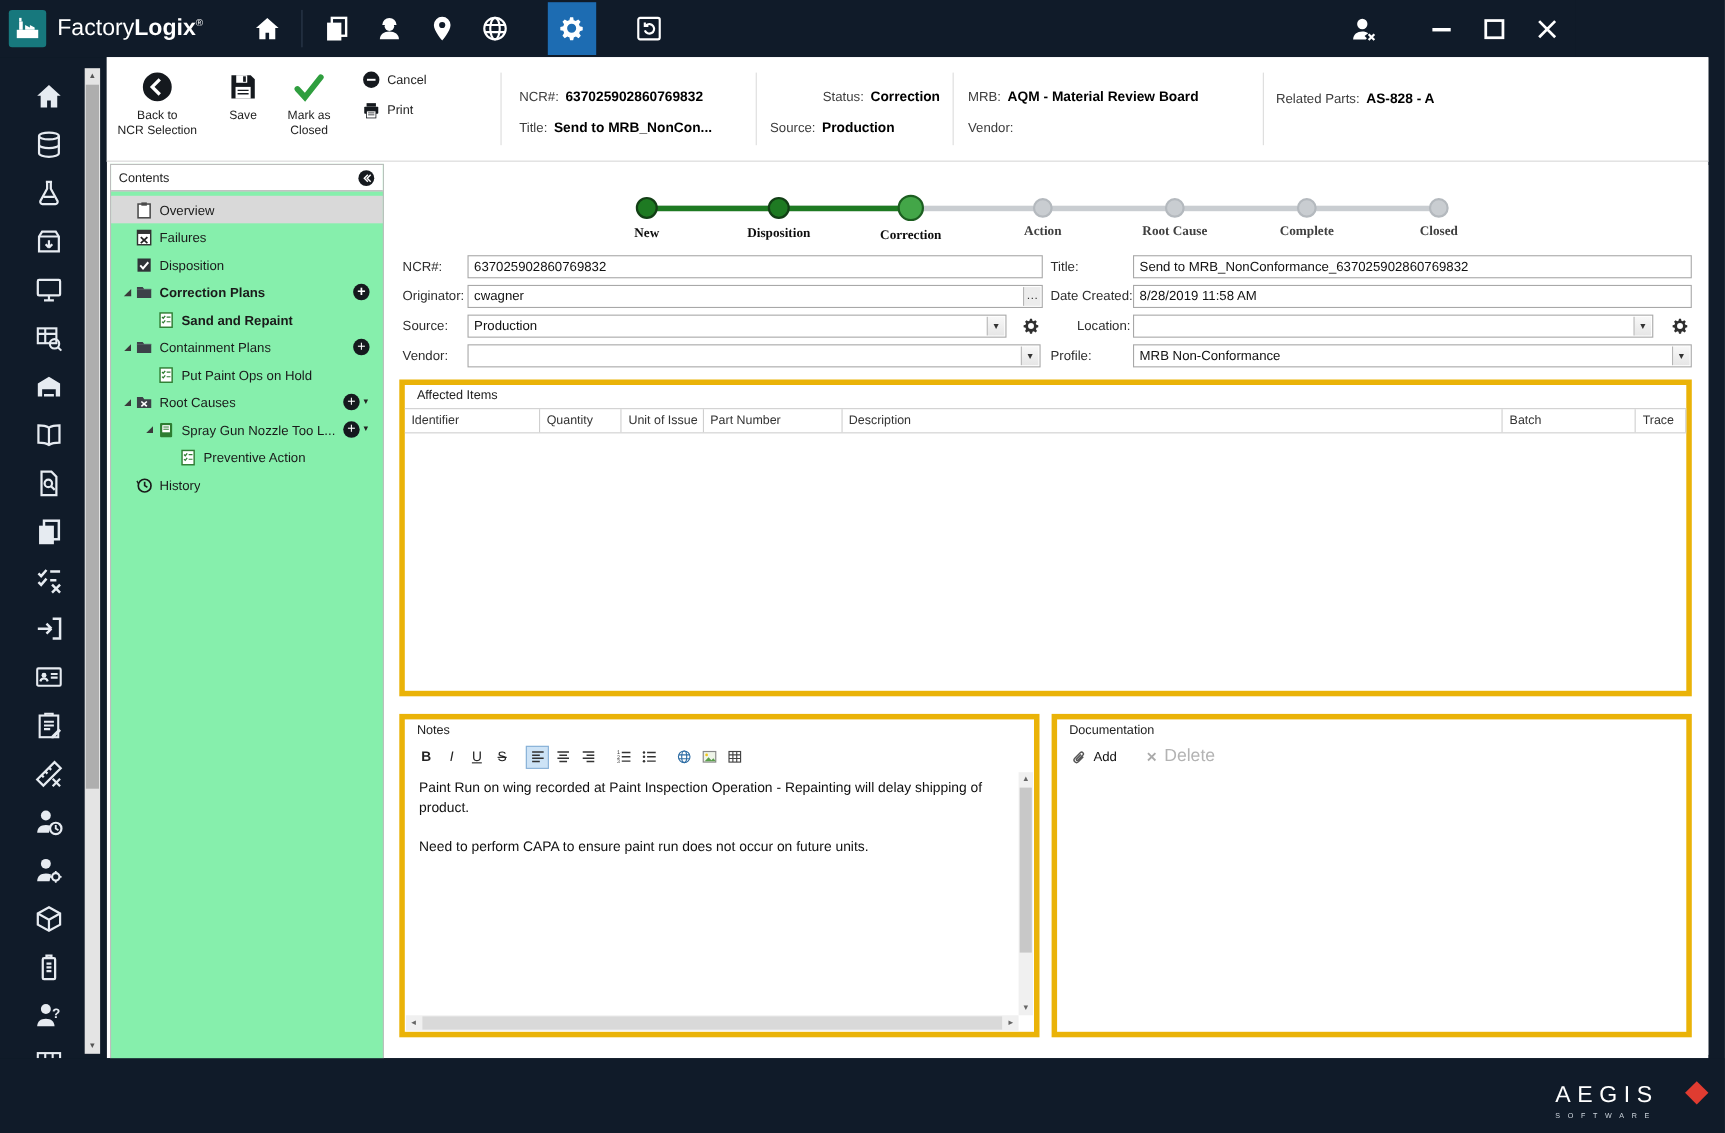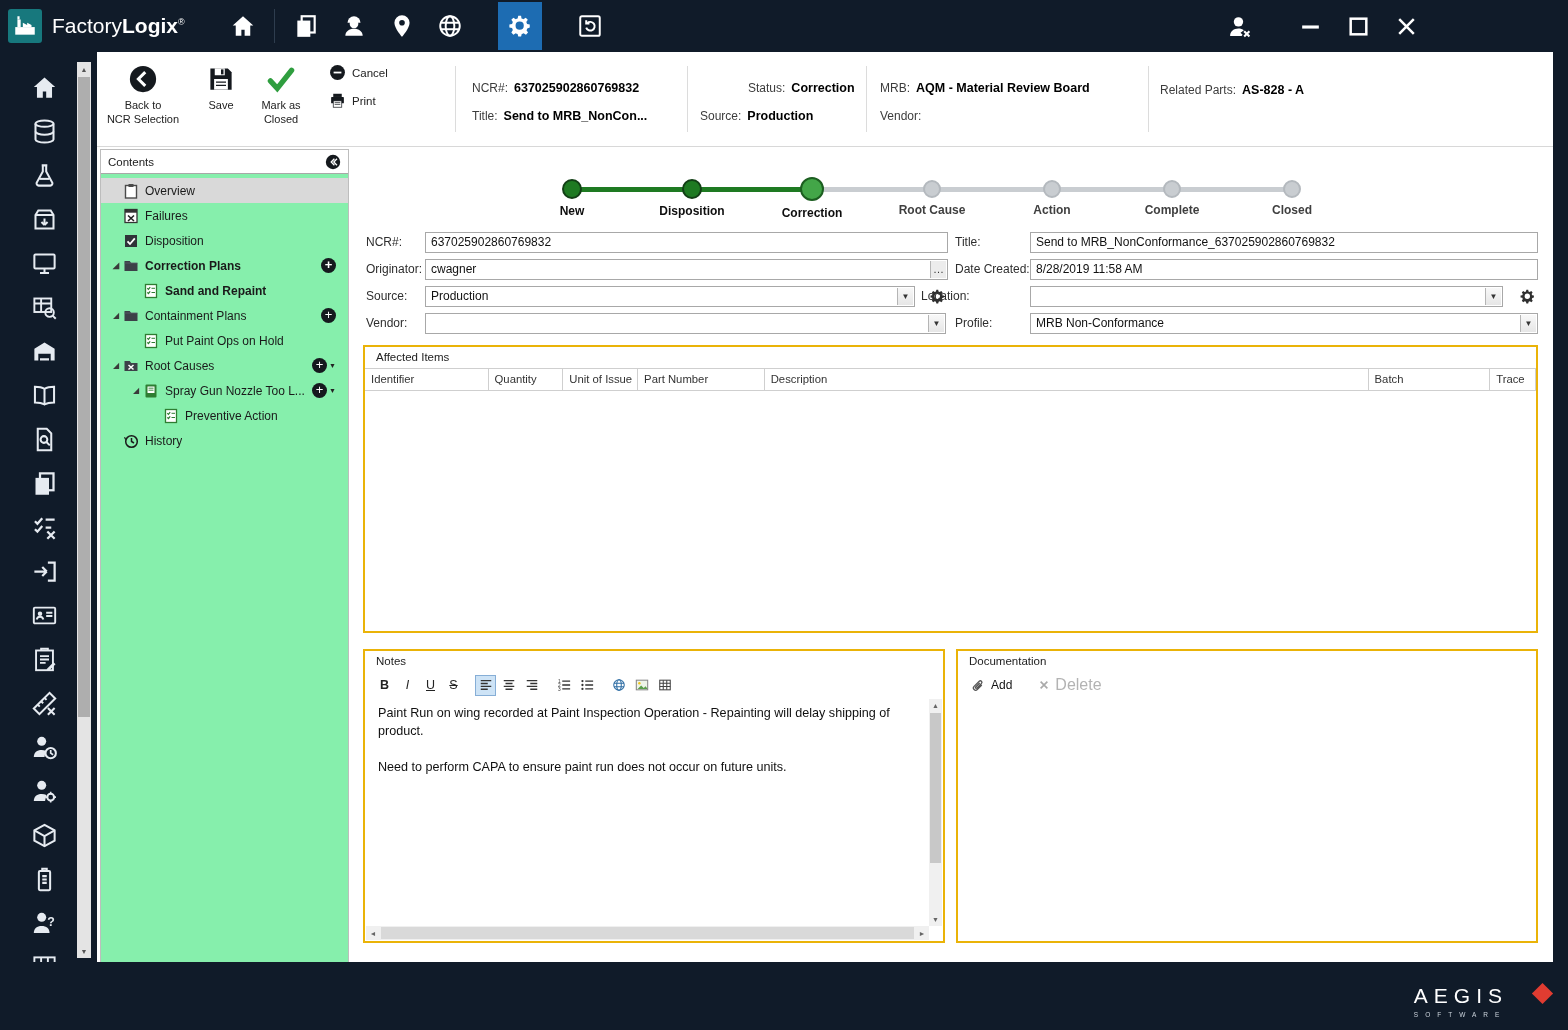--- a/index.html
+++ b/index.html
@@ -70,41 +70,41 @@
 .expander{width:14px;flex:0 0 14px;font-size:8px;color:#3a3a3a;text-align:center;}
 .tree-row .icon{width:16px;height:16px;margin-right:6px;flex:0 0 16px;}
 .tree-label{white-space:nowrap;overflow:hidden;}
 .plus-btn{width:15px;height:15px;border-radius:50%;background:#15191e;color:#fff;font-size:13px;line-height:14px;text-align:center;margin-left:6px;flex:0 0 15px;cursor:pointer;}
 .plus-arrow{font-size:7px;color:#222;margin-left:2px;cursor:pointer;}
 
 
 .main{position:absolute;left:352px;top:150px;width:1201px;height:809px;background:#fff;}
 
 
-.stepper{position:absolute;left:160px;top:16px;width:840px;height:64px;}
+.stepper{position:absolute;left:176px;top:16px;width:840px;height:64px;font-family:Liberation Serif, serif;}
 .step-line{position:absolute;top:21px;height:5px;background:#c9cdd1;left:60px;right:60px;}
 .step-line-green{position:absolute;top:21px;height:5px;background:#1e7a22;left:60px;width:240px;}
 .steps{display:flex;position:relative;}
 .step{width:120px;text-align:center;}
 .step .dot{margin:0 auto 5px;border-radius:50%;position:relative;z-index:1;cursor:pointer;}
 .step.done .dot{width:20px;height:20px;background:#1e7a22;border:2px solid #123f15;margin-top:13px;}
 .step.current .dot{width:24px;height:24px;background:#43a648;border:2px solid #1c5e20;margin-top:11px;}
 .step.todo .dot{width:18px;height:18px;background:#c9cdd1;border:2px solid #b4b9be;margin-top:14px;}
 .step .lbl{font-size:12px;font-weight:bold;color:#0e0e0e;}
 .step.todo .lbl{color:#3f3f3f;}
 
 
 .fld-label{position:absolute;font-size:12px;color:#2e2e2e;white-space:nowrap;}
 .tfield{position:absolute;height:21px;border:1px solid #a8a8a8;background:#fff;font-size:12px;color:#111;line-height:19px;padding:0 5px;overflow:hidden;white-space:nowrap;}
 .sel-arrow{position:absolute;right:1px;top:1px;bottom:1px;width:16px;background:linear-gradient(#f8f8f8,#e6e6e6);border-left:1px solid #b5b5b5;color:#333;font-size:8px;display:flex;align-items:center;justify-content:center;}
 .dots-btn{position:absolute;right:1px;top:1px;bottom:1px;width:16px;background:#ececec;border-left:1px solid #b5b5b5;text-align:center;line-height:17px;font-size:11px;color:#333;cursor:pointer;}
 .gear-btn{position:absolute;width:17px;height:17px;color:#2f2f2f;cursor:pointer;}
 
 
-.groupbox{position:absolute;border:2px solid #eab308;background:#fff;}
+.groupbox{position:absolute;border:5px solid #eab308;background:#fff;}
 .gb-title{font-size:11.5px;color:#222;padding:4px 0 2px 11px;}
 
 
 .ai-table{position:absolute;left:0;top:21px;right:0;}
 .ai-hrow{display:flex;border-top:1px solid #cfcfcf;border-bottom:1px solid #cfcfcf;height:23px;}
 .ai-hcell{font-size:11.3px;color:#333;padding:4px 0 0 6px;border-right:1px solid #cfcfcf;overflow:hidden;white-space:nowrap;cursor:pointer;}
 .ai-row{display:flex;height:24px;}
 .ai-row.sel{background:#cde6f7;}
 .ai-cell{font-size:11.5px;color:#111;padding:5px 0 0 6px;overflow:hidden;white-space:nowrap;}
 .ai-cell.trace{display:flex;align-items:center;justify-content:center;padding:0;}
@@ -665,27 +665,27 @@
             <div class="lbl" data-name="step-new-label">New</div>
           </div>
           <div class="step done" data-name="step-disposition">
             <div class="dot" data-name="step-disposition-dot"></div>
             <div class="lbl" data-name="step-disposition-label">Disposition</div>
           </div>
           <div class="step current" data-name="step-correction">
             <div class="dot" data-name="step-correction-dot"></div>
             <div class="lbl" data-name="step-correction-label">Correction</div>
           </div>
+          <div class="step todo" data-name="step-action">
+            <div class="dot" data-name="step-action-dot"></div>
+            <div class="lbl" data-name="step-action-label">Action</div>
+          </div>
           <div class="step todo" data-name="step-root-cause">
             <div class="dot" data-name="step-root-cause-dot"></div>
             <div class="lbl" data-name="step-root-cause-label">Root Cause</div>
-          </div>
-          <div class="step todo" data-name="step-action">
-            <div class="dot" data-name="step-action-dot"></div>
-            <div class="lbl" data-name="step-action-label">Action</div>
           </div>
           <div class="step todo" data-name="step-complete">
             <div class="dot" data-name="step-complete-dot"></div>
             <div class="lbl" data-name="step-complete-label">Complete</div>
           </div>
           <div class="step todo" data-name="step-closed">
             <div class="dot" data-name="step-closed-dot"></div>
             <div class="lbl" data-name="step-closed-label">Closed</div>
           </div>
         </div>
@@ -699,21 +699,21 @@
     <div class="fld-label" style="left:14px;top:112px;" data-name="originator-label">Originator:</div>
     <div class="tfield" style="left:73px;top:109px;width:523px;" data-name="originator-input"><span>cwagner</span><span class="dots-btn" data-name="originator-browse-button">…</span></div>
     <div class="fld-label" style="left:603px;top:112px;" data-name="date-created-label">Date Created:</div>
     <div class="tfield" style="left:678px;top:109px;width:508px;" data-name="date-created-input">8/28/2019 11:58 AM</div>
 
     <div class="fld-label" style="left:14px;top:139px;" data-name="source-label">Source:</div>
     <div class="tfield" style="left:73px;top:136px;width:490px;" data-name="source-select"><span>Production</span><span class="sel-arrow" data-name="dropdown-arrow-icon">▼</span></div>
     <span class="gear-btn" style="left:577px;top:138px;" data-name="source-settings-gear-button"><svg viewBox="0 0 24 24">
           <path fill="currentColor" fill-rule="evenodd" d="M21 13.3v-2.6l-2.5-.6a6.8 6.8 0 0 0-.7-1.7l1.4-2.2-1.9-1.9-2.2 1.4c-.5-.3-1.1-.5-1.7-.7L13 2.5h-2.6l-.6 2.5c-.6.2-1.2.4-1.7.7L5.9 4.3 4 6.2l1.4 2.2c-.3.5-.5 1.1-.7 1.7l-2.5.6v2.6l2.5.6c.2.6.4 1.2.7 1.7L4 18.1 5.9 20l2.2-1.4c.5.3 1.1.5 1.7.7l.6 2.5H13l.6-2.5c.6-.2 1.2-.4 1.7-.7l2.2 1.4 1.9-1.9-1.4-2.2c.3-.5.5-1.1.7-1.7zM11.7 15.5a3.8 3.8 0 1 1 0-7.6 3.8 3.8 0 0 1 0 7.6z"></path>
         </svg></span>
-    <div class="fld-label" style="left:569px;top:139px;" data-name="location-label">Location:</div>
+    <div class="fld-label" style="left:627px;top:139px;" data-name="location-label">Location:</div>
     <div class="tfield" style="left:678px;top:136px;width:473px;" data-name="location-select"><span></span><span class="sel-arrow" data-name="dropdown-arrow-icon">▼</span></div>
     <span class="gear-btn" style="left:1167px;top:138px;" data-name="location-settings-gear-button"><svg viewBox="0 0 24 24">
           <path fill="currentColor" fill-rule="evenodd" d="M21 13.3v-2.6l-2.5-.6a6.8 6.8 0 0 0-.7-1.7l1.4-2.2-1.9-1.9-2.2 1.4c-.5-.3-1.1-.5-1.7-.7L13 2.5h-2.6l-.6 2.5c-.6.2-1.2.4-1.7.7L5.9 4.3 4 6.2l1.4 2.2c-.3.5-.5 1.1-.7 1.7l-2.5.6v2.6l2.5.6c.2.6.4 1.2.7 1.7L4 18.1 5.9 20l2.2-1.4c.5.3 1.1.5 1.7.7l.6 2.5H13l.6-2.5c.6-.2 1.2-.4 1.7-.7l2.2 1.4 1.9-1.9-1.4-2.2c.3-.5.5-1.1.7-1.7zM11.7 15.5a3.8 3.8 0 1 1 0-7.6 3.8 3.8 0 0 1 0 7.6z"></path>
         </svg></span>
 
     <div class="fld-label" style="left:14px;top:166px;" data-name="vendor-label">Vendor:</div>
     <div class="tfield" style="left:73px;top:163px;width:521px;" data-name="vendor-select"><span></span><span class="sel-arrow" data-name="dropdown-arrow-icon">▼</span></div>
     <div class="fld-label" style="left:603px;top:166px;" data-name="profile-label">Profile:</div>
     <div class="tfield" style="left:678px;top:163px;width:508px;" data-name="profile-select"><span>MRB Non-Conformance</span><span class="sel-arrow" data-name="dropdown-arrow-icon">▼</span></div>
 

